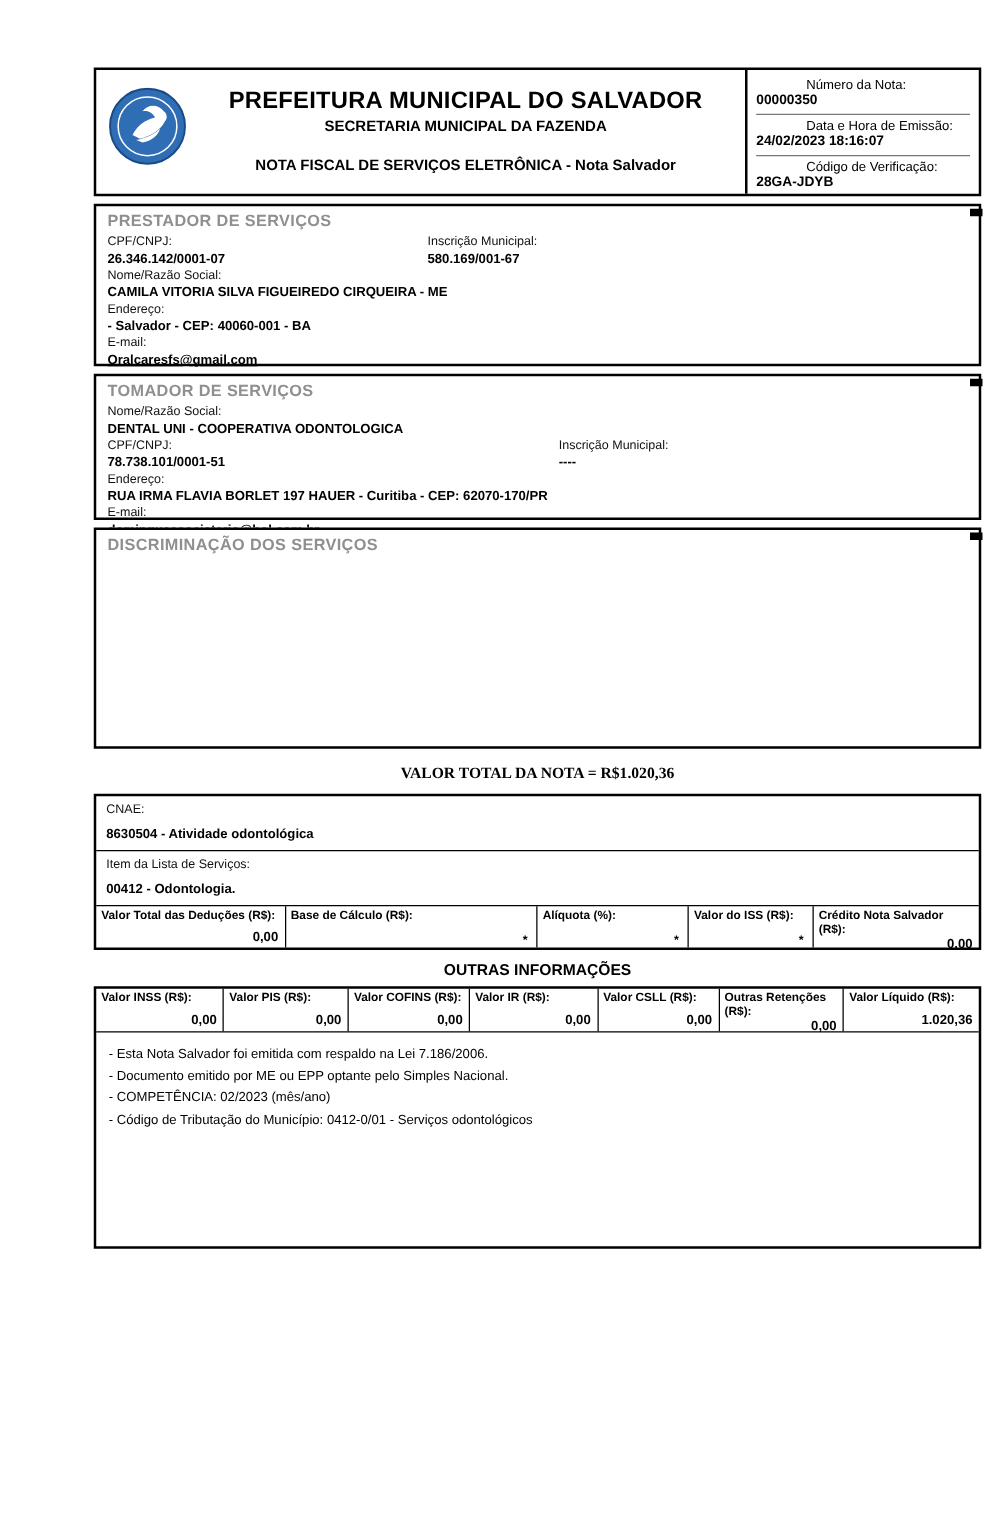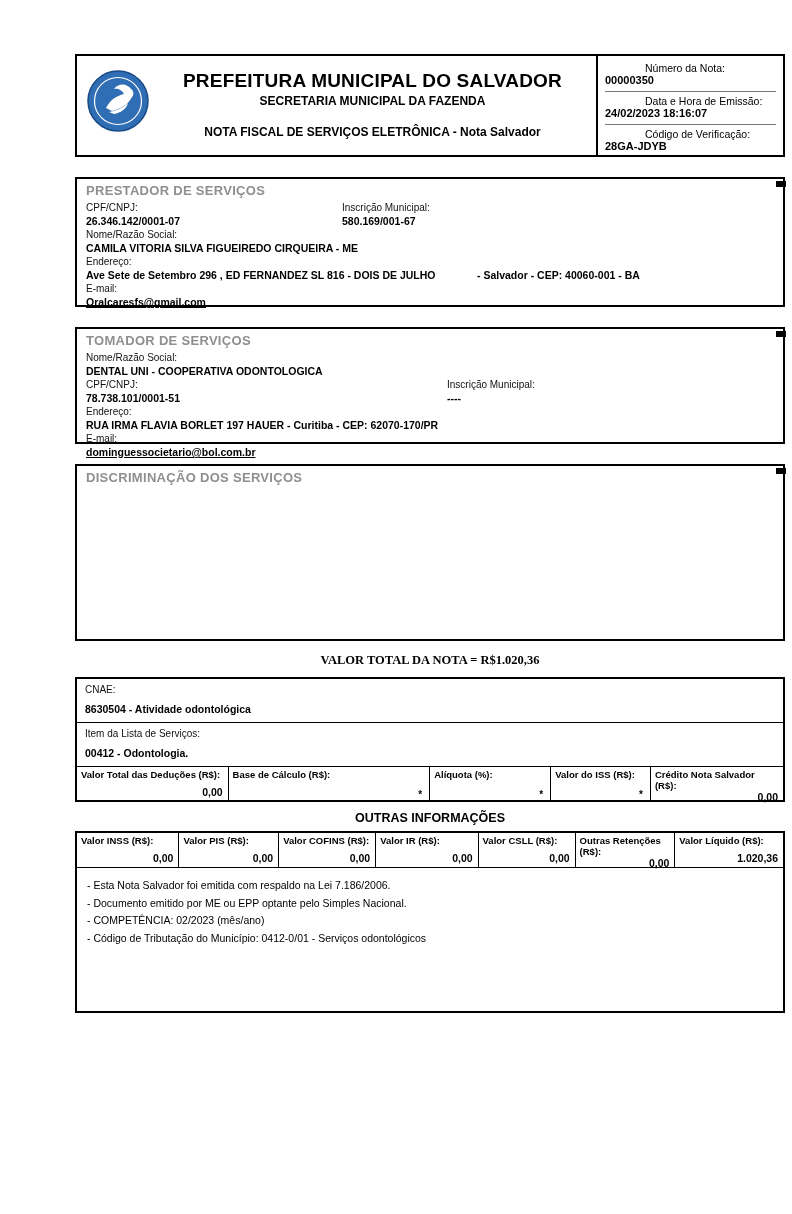--- a/index.html
+++ b/index.html
@@ -18,21 +18,21 @@
   .sub-title  { font-size:12px; font-weight:bold; margin-top:2px; }
   .doc-title  { font-size:12px; font-weight:bold; margin-top:17px; }
   .header-info { width:187px; border-left:2px solid #000; padding:3px 7px;
                  display:flex; flex-direction:column; }
   .info-group { padding:3px 0 4px; flex:1; }
   .info-group + .info-group { border-top:1px solid #777; }
   .info-label { font-size:10.5px; line-height:12px;padding-left:40px; }
   .info-value { font-size:11px; font-weight:bold; line-height:13px; }
 
   
-  .section-box { margin-top:20px; padding:4px 9px; }
+  .section-box { margin-top:6px; padding:4px 9px; }
   .section-title { color:#8f8f8f; font-weight:bold; font-size:13px;
                    letter-spacing:0.3px; margin-bottom:3px; }
   .marker { position:absolute; right:-3px; top:2px; width:10px; height:6px; background:#000; }
   .f-label { font-size:10px; line-height:13px; display:block; color:#111; }
   .f-value { font-size:10.5px; font-weight:bold; line-height:14px; display:block; }
   .pair-row { display:flex; }
   .email { text-decoration:underline; }
   .prestador-box { height:130px; }
   .tomador-box { height:117px; }
   .servicos-box { height:177px; }
@@ -49,21 +49,21 @@
   .cnae-row .f-label { margin-bottom:6px; }
   .ded-table { display:flex; height:33px; }
   .ded-cell { position:relative; border-right:1px solid #000; padding:2px 5px 2px 4px;
               display:flex; flex-direction:column; justify-content:space-between; }
   .ded-cell:last-child { border-right:none; }
   .cell-label { font-size:9.5px; line-height:11px;font-weight:bold; }
   .cell-value { font-size:10.5px; font-weight:bold; text-align:right; line-height:12px; }
   .cell-star { position:absolute; right:7px; bottom:0px; font-size:10px; font-weight:bold; }
 
   .outras-title { text-align:center; font-weight:bold; font-size:12.5px; margin:9px 0 6px; }
-  .outras-box { height:182px; }
+  .outras-box { height:210px; }
   .out-table { display:flex; border-bottom:1px solid #000; }
   .out-cell { border-right:1px solid #000; padding:2px 5px 3px 4px; height:34px;
               display:flex; flex-direction:column; justify-content:space-between; }
   .out-cell:last-child { border-right:none; }
   .notes { padding:9px 10px; }
   .note-line { font-size:10.5px; line-height:17.5px; }
 </style>
 </head>
 <body>
 
@@ -115,21 +115,20 @@
           <span class="f-value">580.169/001-67</span>
         </div>
       </div>
       <div>
         <span class="f-label">Nome/Razão Social:</span>
         <span class="f-value">CAMILA VITORIA SILVA FIGUEIREDO CIRQUEIRA - ME</span>
       </div>
       <div>
         <span class="f-label">Endereço:</span>
         <span class="pair-row">
-          <span class="f-value addr1">Ave Sete de Setembro 296 , ED FERNANDEZ SL 816 - DOIS DE JULHO</span>
           <span class="f-value">- Salvador - CEP: 40060-001 - BA</span>
         </span>
       </div>
       <div>
         <span class="f-label">E-mail:</span>
         <span class="f-value email">Oralcaresfs@gmail.com</span>
       </div>
     </div>
 
     <div class="box section-box tomador-box">

